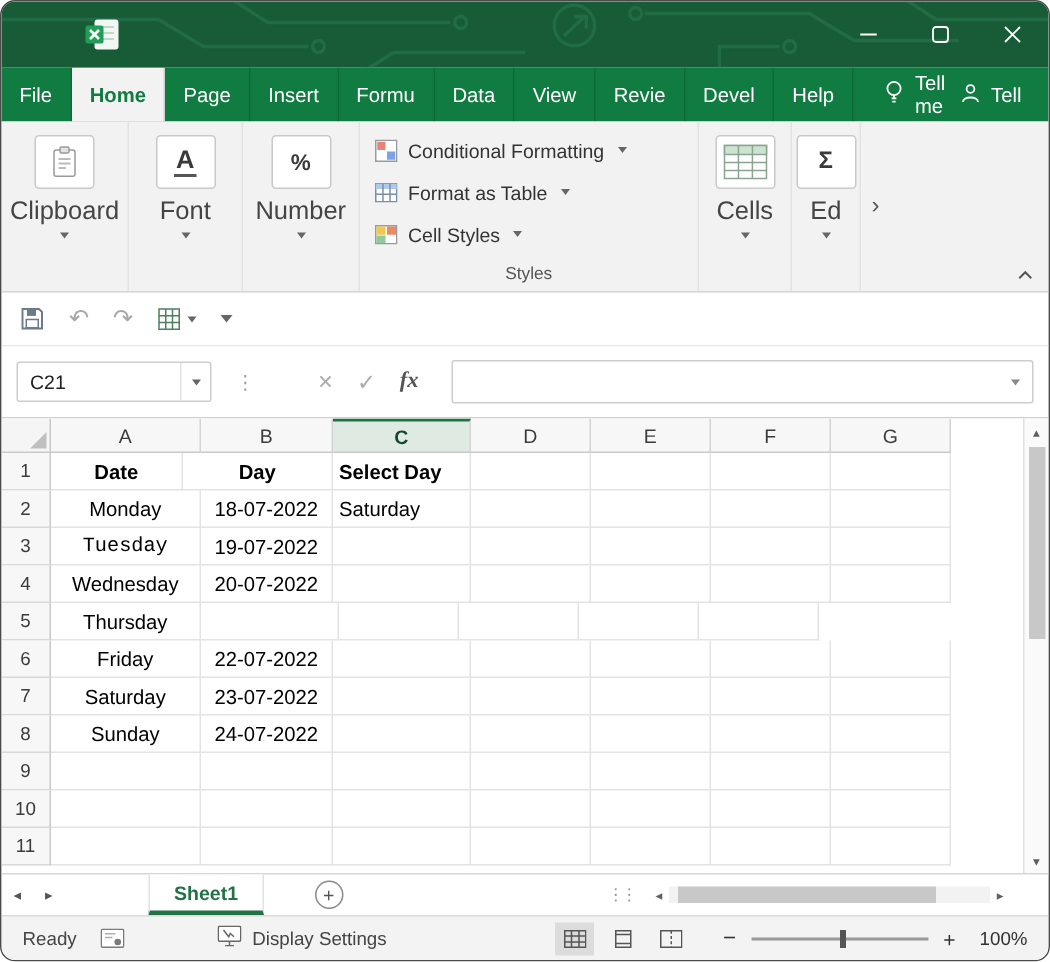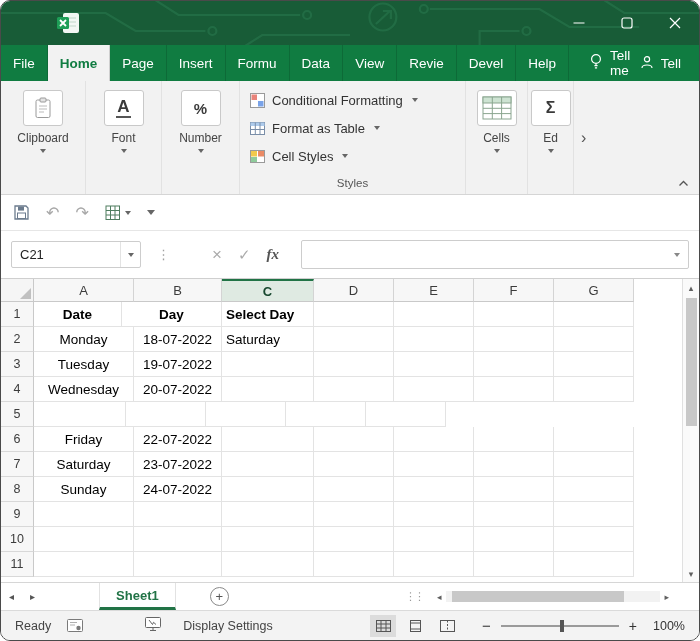--- a/index.html
+++ b/index.html
@@ -19,21 +19,21 @@
   .mtab{display:flex;align-items:center;padding:0 12px;border-right:1px solid rgba(0,0,0,.14)}
   .mtab.active{background:#F2F2F2;color:#107C41;font-weight:700}
   .tellme{margin-left:20px;display:flex;align-items:center;gap:7px}
   .share{margin-left:auto;margin-right:18px;display:flex;align-items:center;gap:7px}
 
   
   .ribbon{height:114px;background:#F2F2F2;display:flex;flex:none;border-bottom:1px solid #D5D5D5;position:relative}
   .rgroup{display:flex;flex-direction:column;align-items:center;padding-top:9px;border-right:1px solid #E2E2E2;flex:none}
   .w-clip{width:85px}.w-font{width:76px}.w-align{width:84px}.w-num{width:78px}.w-cells{width:62px}.w-ed{width:46px}
   .gicon{width:40px;height:36px;background:#fff;border:1px solid #C9C9C9;border-radius:3px;display:flex;align-items:center;justify-content:center}
-  .glabel{font-size:12px;color:#444;margin-top:5px;white-space:nowrap}
+  .glabel{font-size:17px;color:#444;margin-top:5px;white-space:nowrap}
   .caret{width:0;height:0;border-left:3.5px solid transparent;border-right:3.5px solid transparent;border-top:4px solid #666;display:inline-block}
   .rgroup .caret{margin-top:4px}
   .font-glyph{font-size:17px;font-weight:700;color:#3a3a3a;border-bottom:2px solid #555;line-height:1.05;padding:0 1px}
   .pct-glyph{font-size:15px;font-weight:700;color:#3a3a3a}
   .sigma-glyph{font-size:16px;font-weight:700;color:#3a3a3a}
   .styles-sec{width:226px;padding:5px 10px 3px;display:flex;flex-direction:column;border-right:1px solid #E2E2E2;flex:none}
   .styles-item{display:flex;align-items:center;gap:7px;height:28px;font-size:13px;color:#333}
   .styles-item .caret{margin-left:2px}
   .sicon{display:flex}
   .styles-label{margin-top:auto;text-align:center;font-size:11.5px;color:#555;padding-bottom:2px}
@@ -82,21 +82,21 @@
   .add-btn{width:19px;height:19px;border:1px solid #8A8A8A;border-radius:50%;align-self:center;margin-left:34px;display:flex;align-items:center;justify-content:center;color:#555;font-size:13px;line-height:0}
   .sb-dots{margin-left:auto;align-self:center;color:#9a9a9a;font-size:11px;letter-spacing:-2px}
   .hscroll{width:240px;display:flex;align-items:center;margin:0 26px 0 10px;color:#606060}
   .hs-btn{font-size:9px;padding:0 4px}
   .hs-track{flex:1;height:11px;background:#F2F2F2;display:flex;align-items:center}
   .hs-thumb{height:11px;width:80%;margin-left:3%;background:#C8C8C8}
 
   
   .statusbar{height:30px;background:#F3F3F3;border-top:1px solid #DADADA;display:flex;align-items:center;flex:none;font-size:12.5px;color:#444;padding:0 14px}
   .sb-icon{display:flex;margin-left:16px}
-  .sb-ds{display:flex;align-items:center;gap:22px;margin-left:62px}
+  .sb-ds{display:flex;align-items:center;gap:7px;margin-left:62px}
   .sb-spacer{flex:1}
   .view-btn{display:flex;align-items:center;justify-content:center;width:26px;height:22px;margin-left:6px}
   .view-btn.active{background:#DCDCDC}
   .zoom-out{margin-left:22px;font-size:15px;color:#333}
   .zoom-track{width:118px;height:2px;background:#9a9a9a;margin:0 10px;position:relative}
   .zoom-thumb{position:absolute;left:50%;top:-5px;width:4px;height:12px;background:#555}
   .zoom-in{font-size:14px;color:#333}
   .zoom-pct{margin-left:16px;color:#333}
 </style>
 </head>
@@ -343,40 +343,41 @@
           <div class="cell ac" style="width: 100px;">Monday</div>
           <div class="cell ac" style="width: 88px;">18-07-2022</div>
           <div class="cell al" style="width: 92px;">Saturday</div>
           <div class="cell ac" style="width: 80px;"></div>
           <div class="cell ac" style="width: 80px;"></div>
           <div class="cell ac" style="width: 80px;"></div>
           <div class="cell ac" style="width: 80px;"></div>
         </div>
         <div class="grow">
           <div class="rowhdr">3</div>
-          <div class="cell ac" style="width: 100px;">Tuesday</div>
+          <div class="cell ac" style="width: 100px; font-family: Liberation Mono, monospace;">Tuesday</div>
           <div class="cell ac" style="width: 88px;">19-07-2022</div>
           <div class="cell al" style="width: 92px;"></div>
           <div class="cell ac" style="width: 80px;"></div>
           <div class="cell ac" style="width: 80px;"></div>
           <div class="cell ac" style="width: 80px;"></div>
           <div class="cell ac" style="width: 80px;"></div>
         </div>
         <div class="grow">
           <div class="rowhdr">4</div>
           <div class="cell ac" style="width: 100px;">Wednesday</div>
           <div class="cell ac" style="width: 88px;">20-07-2022</div>
           <div class="cell al" style="width: 92px;"></div>
           <div class="cell ac" style="width: 80px;"></div>
           <div class="cell ac" style="width: 80px;"></div>
           <div class="cell ac" style="width: 80px;"></div>
           <div class="cell ac" style="width: 80px;"></div>
         </div>
         <div class="grow">
           <div class="rowhdr">5</div>
+          <div class="cell ac" style="width: 100px;">Thursday</div>
           <div class="cell al" style="width: 92px;"></div>
           <div class="cell ac" style="width: 80px;"></div>
           <div class="cell ac" style="width: 80px;"></div>
           <div class="cell ac" style="width: 80px;"></div>
           <div class="cell ac" style="width: 80px;"></div>
         </div>
         <div class="grow">
           <div class="rowhdr">6</div>
           <div class="cell ac" style="width: 100px;">Friday</div>
           <div class="cell ac" style="width: 88px;">22-07-2022</div>

